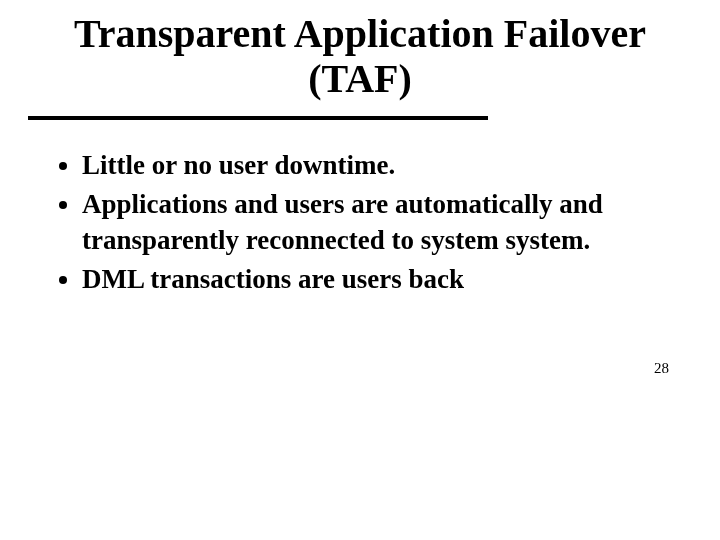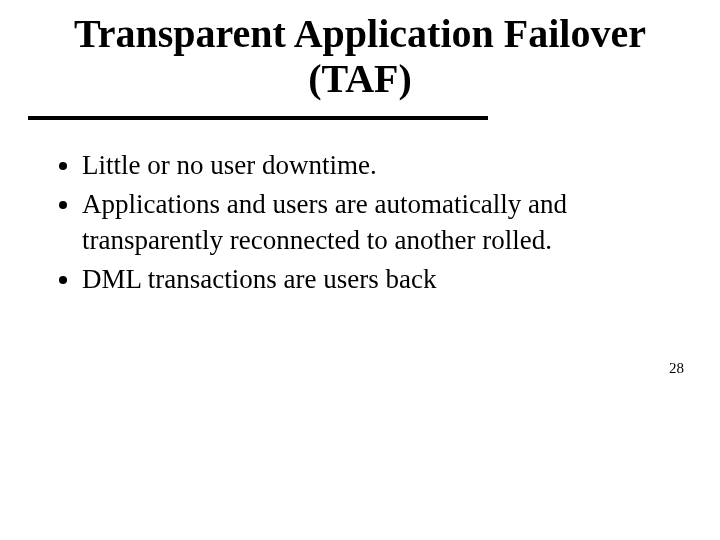--- a/index.html
+++ b/index.html
@@ -1,34 +1,34 @@
 <!DOCTYPE html>
 <html><head>
 <meta charset="utf-8">
 <style>
   * { margin: 0; padding: 0; box-sizing: border-box; }
   html, body { width: 720px; height: 540px; background: #fff; font-family: "Times New Roman", Times, serif; color: #000; }
   .slide { width: 720px; height: 395px; position: relative; padding: 12px 28px 0 28px; }
   .title { font-size: 40px; font-weight: bold; text-align: center; line-height: 1.12; padding: 0 0 8px 0; }
   .rule { border: none; border-top: 4px solid #000; width: 460px; margin: 6px 0 28px 0; }
   .bullets { list-style: disc; padding-left: 54px; }
-  .bullets li { font-size: 27px; font-weight: normal; line-height: 1.32; margin-bottom: 4px; padding-right: 40px; }
+  .bullets li { font-size: 27px; font-weight: bold; line-height: 1.32; margin-bottom: 4px; padding-right: 40px; }
   .footer { position: absolute; bottom: 18px; left: 0; width: 100%; }
   .footer-center { text-align: center; font-size: 15px; line-height: 1.2; }
-  .footer-right { position: absolute; right: 36px; bottom: 0; font-size: 15px; }
+  .footer-right { position: absolute; right: 51px; bottom: 0; font-size: 15px; }
 </style>
 </head>
 <body>
 
 <div class="slide">
   <h1 class="title">Transparent Application Failover (TAF)</h1>
   <hr class="rule">
   <ul class="bullets">
     <li>Little or no user downtime.</li>
-    <li>Applications and users are automatically and transparently reconnected to another rolled.</li>
+    <li>Applications and users are automatically and transparently reconnected to system system.</li>
     <li>DML transactions are users back</li>
   </ul>
   <div class="footer">
     <div class="footer-center">
     </div>
     <div class="footer-right">28</div>
   </div>
 </div>
 
 </body></html>

